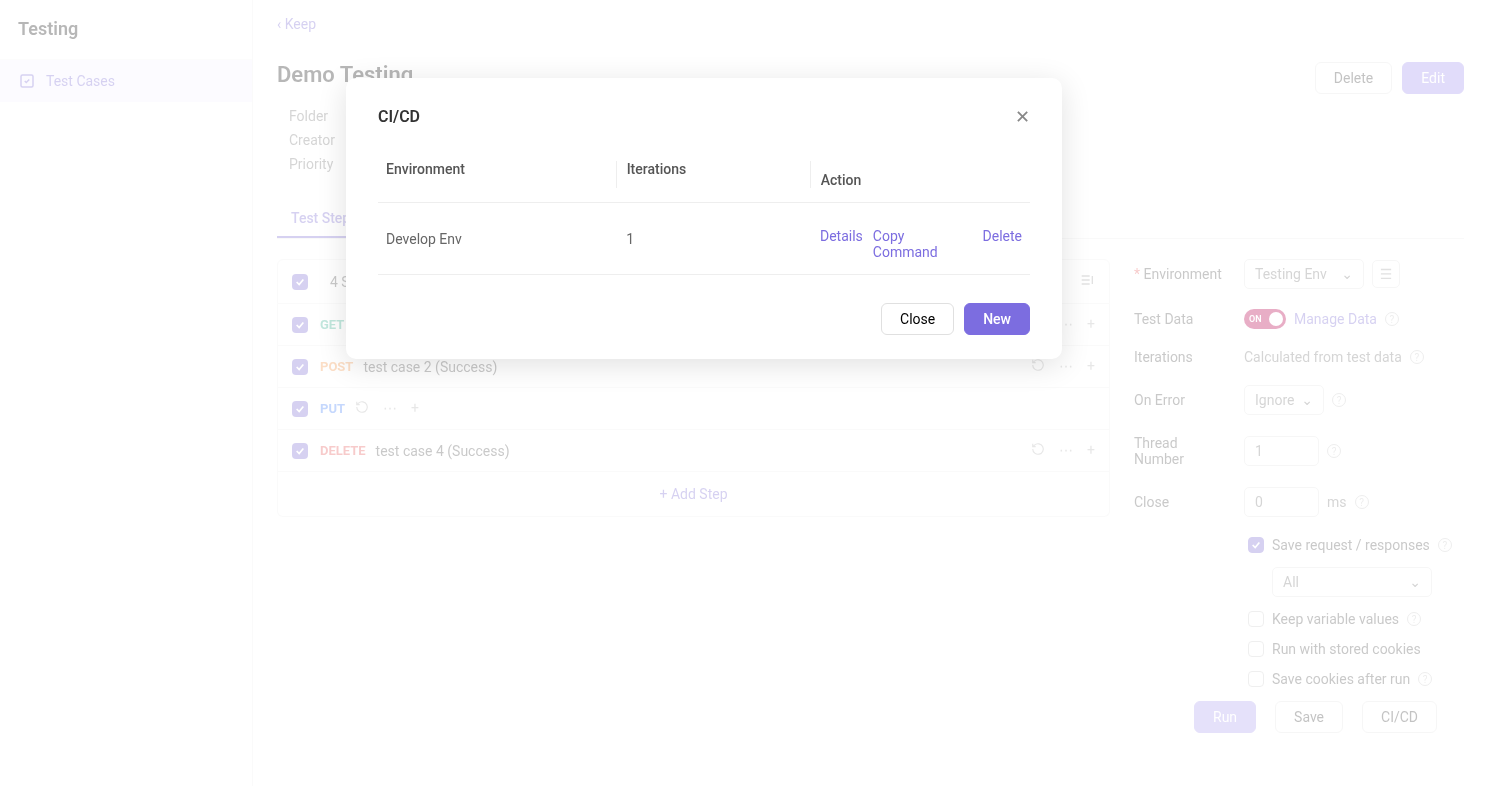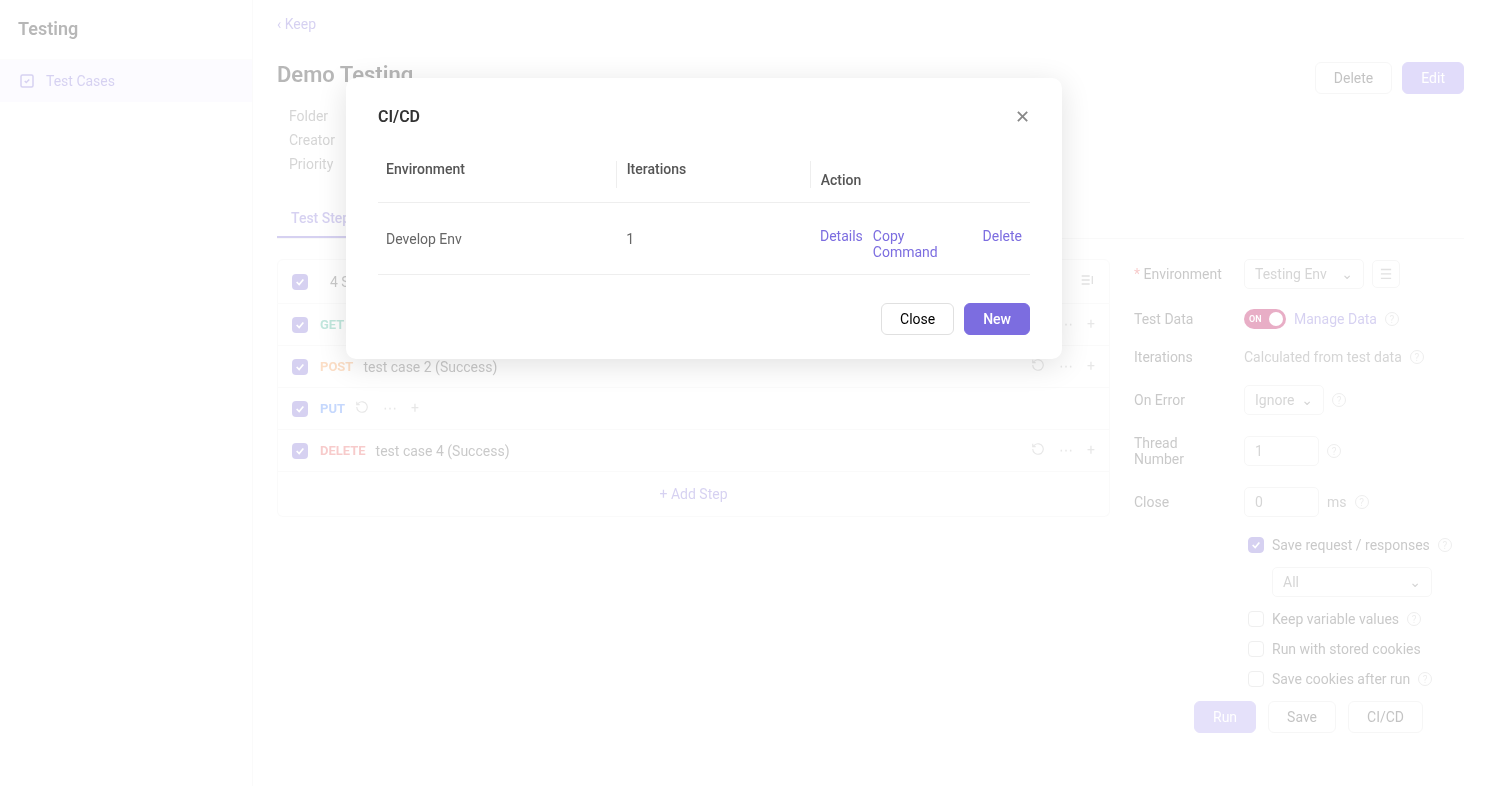--- a/index.html
+++ b/index.html
@@ -65,21 +65,21 @@
     .toggle-label { position: absolute; left: 5px; font-size: 9px; color: #fff; font-weight: 600; }
     .link { color: #8b7dd8; cursor: pointer; }
     .help-icon { width: 14px; height: 14px; border: 1px solid #ccc; border-radius: 50%; display: inline-flex; align-items: center; justify-content: center; font-size: 10px; color: #ccc; }
     
     .config-checks { padding-left: 40px; }
     .check-row { display: flex; align-items: center; gap: 8px; margin-bottom: 14px; color: #666; font-size: 14px; }
     .check-box { width: 16px; height: 16px; border: 1px solid #d0d0d0; border-radius: 4px; flex-shrink: 0; }
     .check-box.checked { background: #8b7dd8; border-color: #8b7dd8; display: flex; align-items: center; justify-content: center; }
     .select-wide { border: 1px solid #e5e5e5; border-radius: 5px; padding: 6px 10px; display: flex; align-items: center; justify-content: space-between; width: 160px; margin-left: 24px; margin-bottom: 14px; color: #888; }
     
-    .config-footer { display: flex; gap: 12px; justify-content: flex-start; padding-left: 60px; }
+    .config-footer { display: flex; gap: 19px; justify-content: flex-start; padding-left: 60px; }
     
     
     .overlay { position: absolute; inset: 0; background: rgba(255,255,255,0.65); }
     
     
     .modal { position: absolute; top: 78px; left: 346px; width: 716px; background: #fff; border-radius: 10px; box-shadow: 0 6px 30px rgba(0,0,0,0.12); padding: 28px 32px 24px; }
     .modal-header { display: flex; justify-content: space-between; align-items: center; margin-bottom: 24px; }
     .modal-title { font-size: 16px; font-weight: 600; color: #333; }
     .modal-close { font-size: 18px; color: #888; cursor: pointer; font-weight: 300; }
     

